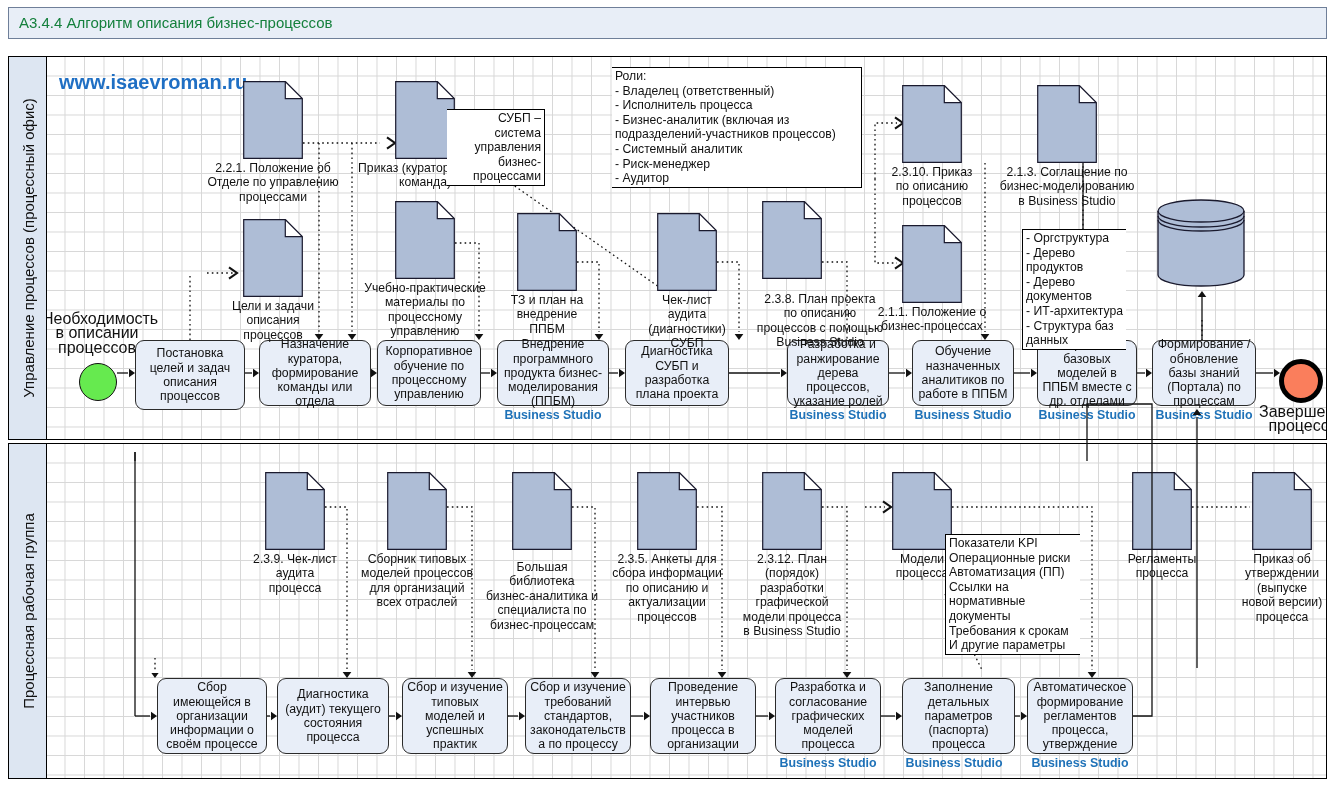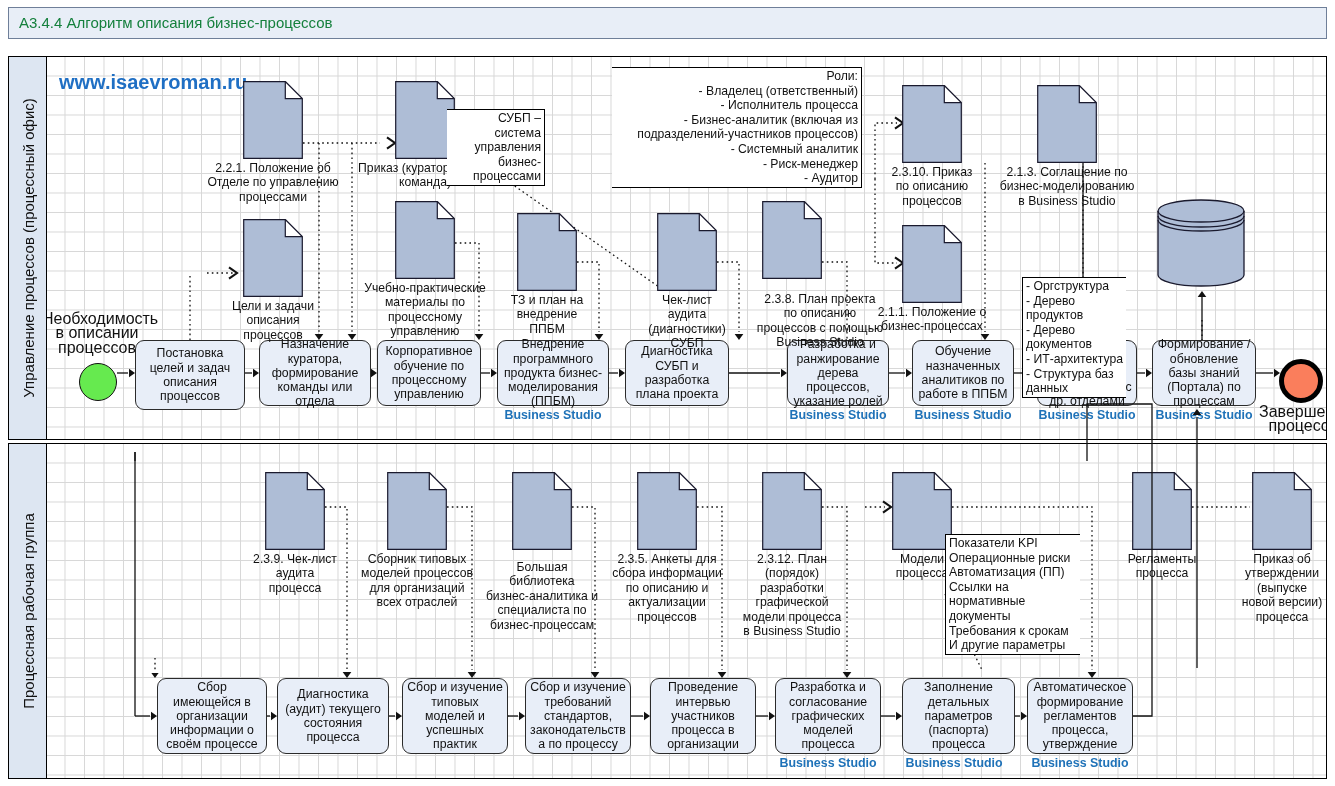--- a/index.html
+++ b/index.html
@@ -243,22 +243,22 @@
           </svg>
         </div>
         <div class="doclbl" style="left: 815px; top: 248px; width: 140px;">2.1.1. Положение о<br>бизнес-процессах</div>
         <div class="it" style="left: 1110px; top: 142px; width: 88px; height: 88px;"><svg width="88" height="88" viewBox="0 0 88 88">
             <path d="M1,12 L1,76 A43,11 0 0 0 87,76 L87,12 A43,11 0 0 0 1,12 Z" fill="#aebdd6" stroke="#1a1a2e" stroke-width="1.3"></path>
             <path d="M1,12 A43,11 0 0 0 87,12" fill="none" stroke="#1a1a2e" stroke-width="1.3"></path>
             <path d="M1,17 A43,11 0 0 0 87,17" fill="none" stroke="#1a1a2e" stroke-width="1.3"></path>
             <path d="M1,21 A43,11 0 0 0 87,21" fill="none" stroke="#1a1a2e" stroke-width="1.3"></path>
           </svg></div>
         <div class="note openleft" style="left: 400px; top: 52px; width: 98px; text-align: right;">СУБП – система<br>управления<br>бизнес-<br>процессами</div>
-        <div class="note openleft" style="left: 565px; top: 10px; width: 250px; text-align: right;">Роли:<br>- Владелец (ответственный)<br>- Исполнитель процесса<br>- Бизнес-аналитик (включая из<br>подразделений-участников процессов)<br>- Системный аналитик<br>- Риск-менеджер<br>- Аудитор</div>
-        <div class="note openright" style="left: 975px; top: 172px; width: 104px; margin-top: 48px;">- Оргструктура<br>- Дерево продуктов<br>- Дерево документов<br>- ИТ-архитектура<br>- Структура баз<br>данных</div>
+        <div class="note openleft" style="left: 565px; top: 10px; width: 250px; ">Роли:<br>- Владелец (ответственный)<br>- Исполнитель процесса<br>- Бизнес-аналитик (включая из<br>подразделений-участников процессов)<br>- Системный аналитик<br>- Риск-менеджер<br>- Аудитор</div>
+        <div class="note openright" style="left: 975px; top: 172px; width: 104px;">- Оргструктура<br>- Дерево продуктов<br>- Дерево документов<br>- ИТ-архитектура<br>- Структура баз<br>данных</div>
       </div>
   </div>
 
   <div class="lane" id="lane2" style="left:8px;top:443px;width:1319px;height:336px;">
     <div class="lane-hdr">
       <span>Процессная рабочая группа</span>
     </div>
     <div class="lane-body" id="lane2body">
       <svg class="conn" id="conn2">
           <line x1="88" y1="272" x2="103" y2="272" stroke="#111" stroke-width="1.3"></line>

